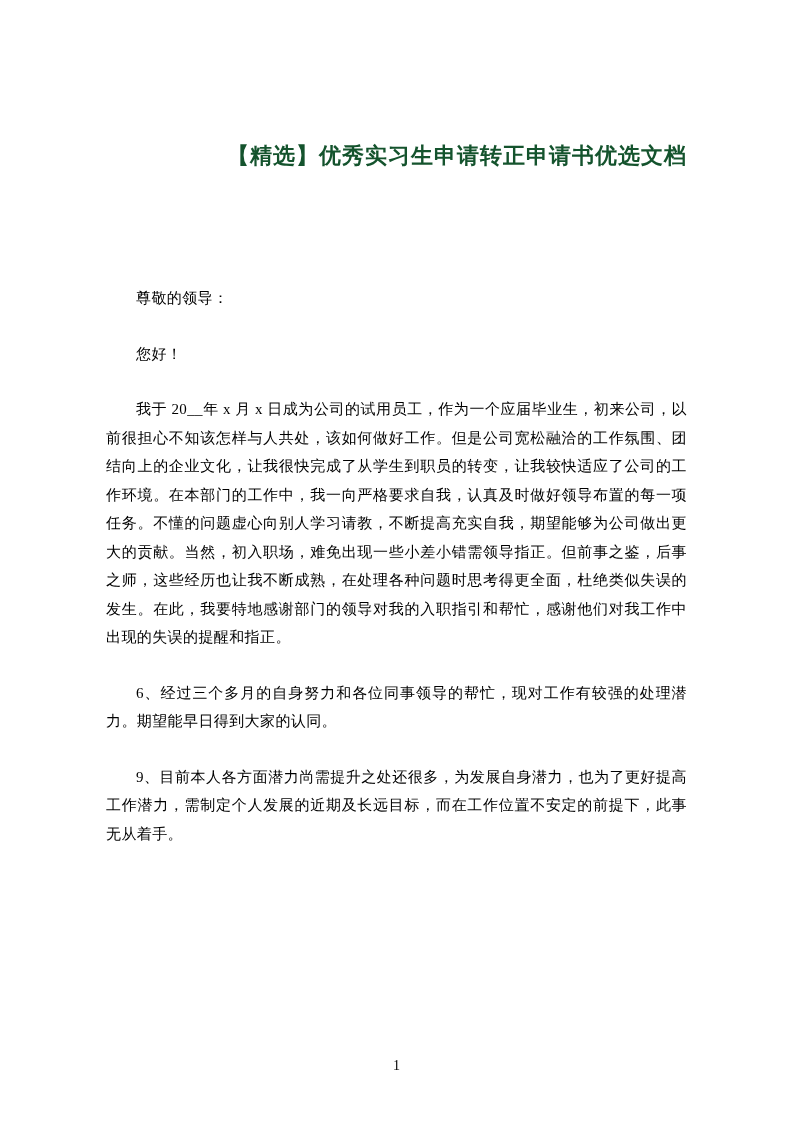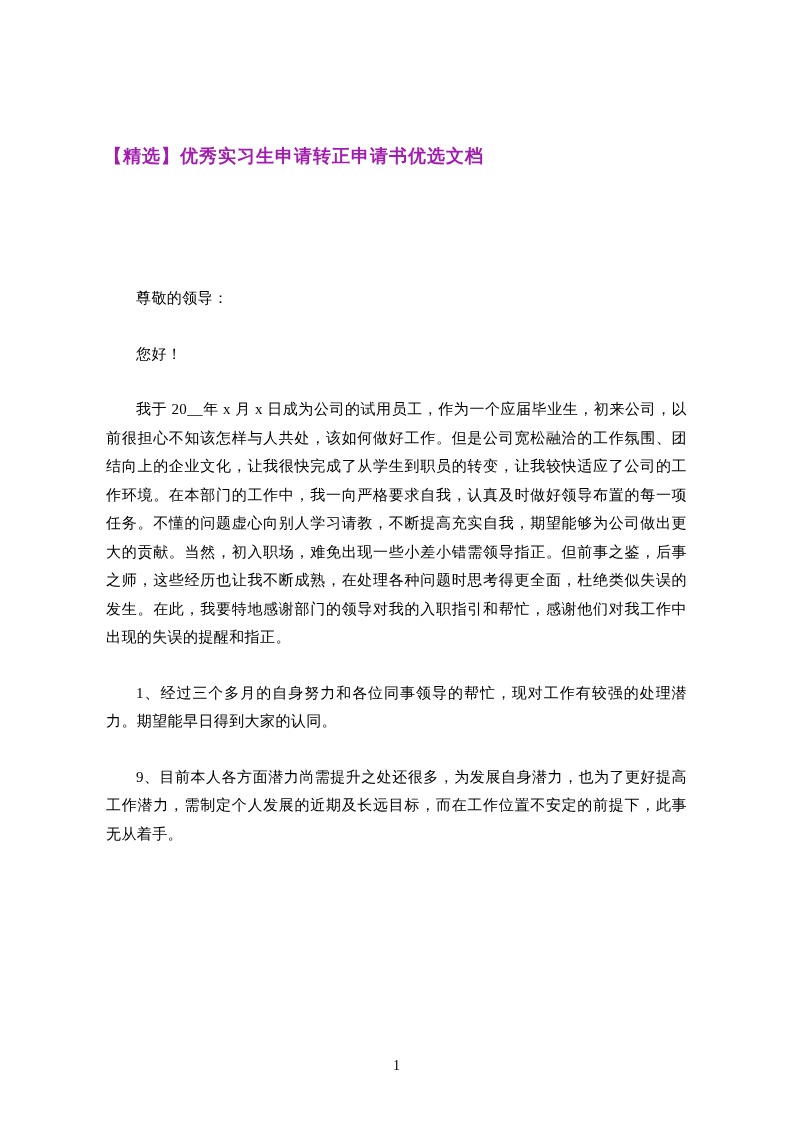--- a/index.html
+++ b/index.html
@@ -14,27 +14,27 @@
     margin: 0 auto;
     background: #ffffff;
     box-sizing: border-box;
     padding: 140px 106px 0 104px;
     overflow: hidden;
     color: #000000;
   }
   .doc-title {
     margin: 0 0 112px 0;
     padding: 0;
-    text-align: left;
+    text-align: right;
     font-family: "Liberation Sans", "DejaVu Sans", sans-serif;
     font-weight: bold;
-    font-size: 18px;
+    font-size: 22px;
     line-height: 32px;
     letter-spacing: 1px;
-    color: #a21caf;
+    color: #14532d;
   }
   .doc-body {
     font-family: "Liberation Serif", "DejaVu Serif", serif;
     font-size: 15px;
     line-height: 28.5px;
     letter-spacing: 0.4px;
     text-align: justify;
     color: #000000;
   }
   .doc-body p {
@@ -61,20 +61,20 @@
   <h1 class="doc-title">【精选】优秀实习生申请转正申请书优选文档</h1>
 
   <div class="doc-body">
     <p class="salutation">尊敬的领导：</p>
 
     <p class="greeting">您好！</p>
 
     <p>我于 20__年 x 月 x 日成为公司的试用员工，作为一个应届毕业生，初来公司，以前很担心不知该怎样与人共处，该如何做好工作。但是公司宽松融洽的工作氛围、团结向上的企业文化，让我很快完成了从学生到职员的转变，让我较快适应了公司的工作环境。在本部门的工作中，我一向严格要求自我，认真及时做好领导布置的每一项任务。不懂的问题虚心向别人学习请教，不断提高充实自我，期望能够为公司做出更大的贡献。当然，初入职场，难免出现一些小差小错需领导指正。但前事之鉴，后事之师，这些经历也让我不断成熟，在处理各种问题时思考得更全面，杜绝类似失误的发生。在此，我要特地感谢部门的领导对我的入职指引和帮忙，感谢他们对我工作中出现的失误的提醒和指正。</p>
 
 
-    <p>1、经过三个多月的自身努力和各位同事领导的帮忙，现对工作有较强的处理潜力。期望能早日得到大家的认同。</p>
+    <p>6、经过三个多月的自身努力和各位同事领导的帮忙，现对工作有较强的处理潜力。期望能早日得到大家的认同。</p>
 
     <p>9、目前本人各方面潜力尚需提升之处还很多，为发展自身潜力，也为了更好提高工作潜力，需制定个人发展的近期及长远目标，而在工作位置不安定的前提下，此事无从着手。</p>
   </div>
 
   <div class="page-number">1</div>
 
 </div>
 
 </body></html>

